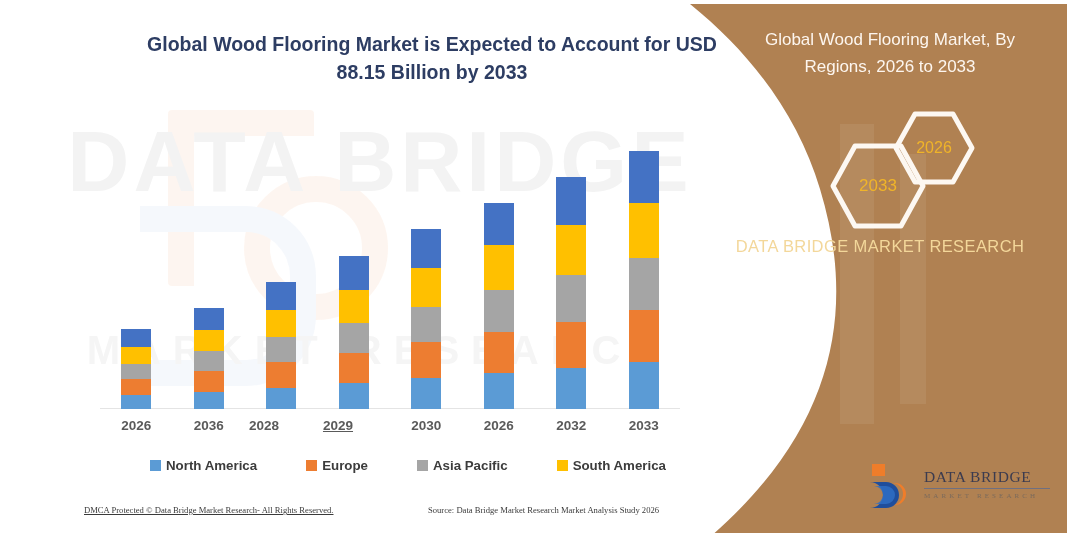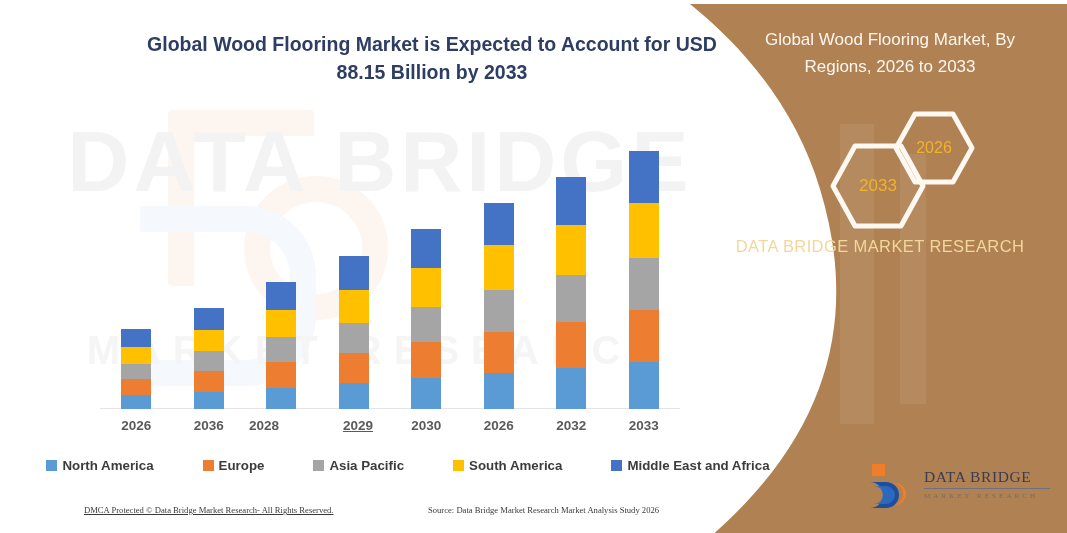--- a/index.html
+++ b/index.html
@@ -156,21 +156,21 @@
           <div class="seg" style="height: 52px; background: rgb(165, 165, 165);"></div>
           <div class="seg" style="height: 52px; background: rgb(237, 125, 49);"></div>
           <div class="seg" style="height: 47px; background: rgb(91, 155, 213);"></div>
         </div>
       </div>
 
     <div id="x-axis">
         <div class="xtick" style="left: 6.25px;">2026</div>
         <div class="xtick" style="left: 78.75px;">2036</div>
         <div class="xtick" style="left: 134px;">2028</div>
-        <div class="xtick" style="left: 228px; text-decoration: underline;">2029</div>
+        <div class="xtick" style="left: 208px; text-decoration: underline;">2029</div>
         <div class="xtick" style="left: 296.25px;">2030</div>
         <div class="xtick" style="left: 368.75px;">2026</div>
         <div class="xtick" style="left: 441.25px; text-align: center;">2032</div>
         <div class="xtick" style="left: 513.75px;">2033</div>
       </div>
 
     <div id="legend">
         <div class="lg-item">
           <span class="lg-sw" style="background: rgb(91, 155, 213);"></span>
           <span class="lg-lb">North America</span>
@@ -179,24 +179,20 @@
           <span class="lg-sw" style="background: rgb(237, 125, 49);"></span>
           <span class="lg-lb">Europe</span>
         </div>
         <div class="lg-item">
           <span class="lg-sw" style="background: rgb(165, 165, 165);"></span>
           <span class="lg-lb">Asia Pacific</span>
         </div>
         <div class="lg-item">
           <span class="lg-sw" style="background: rgb(255, 192, 0);"></span>
           <span class="lg-lb">South America</span>
-        </div>
-        <div class="lg-item">
-          <span class="lg-sw" style="background: rgb(68, 114, 196);"></span>
-          <span class="lg-lb">Middle East and Africa</span>
         </div>
       </div>
 
     <div id="footer">
       <div class="ft" id="ft-left">DMCA Protected © Data Bridge Market Research-  All Rights Reserved.</div>
       <div class="ft" id="ft-right">Source:  Data Bridge Market Research  Market Analysis Study 2026</div>
     </div>
   </div>
 
   <div id="right-panel">

